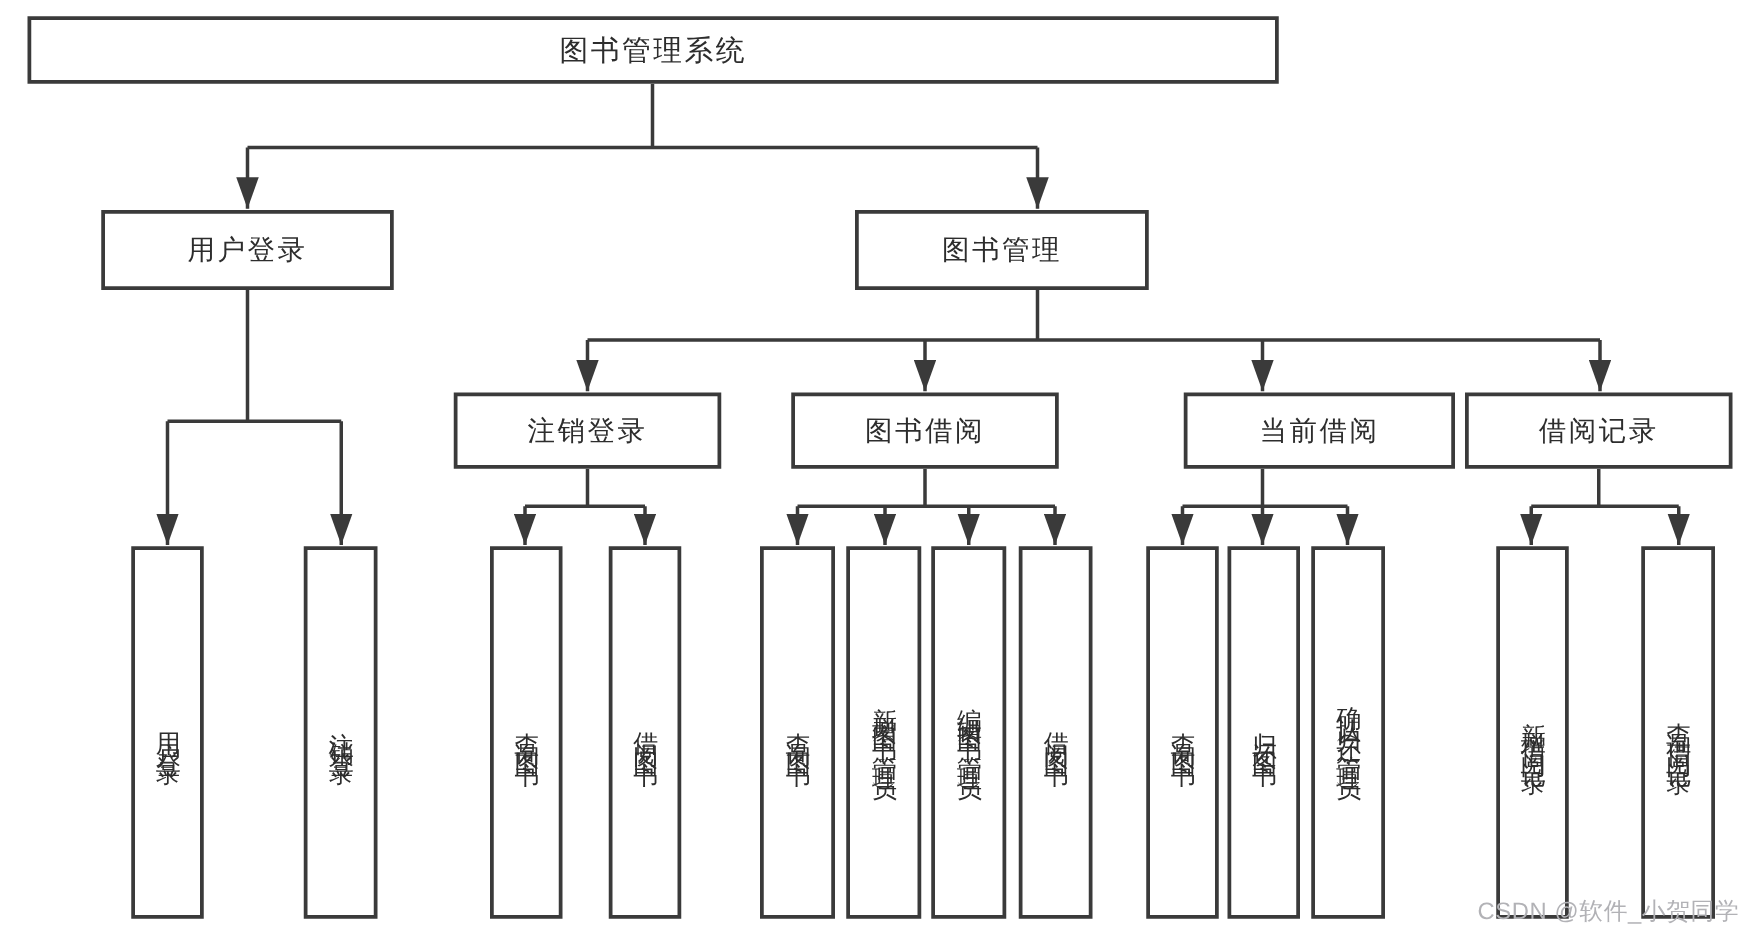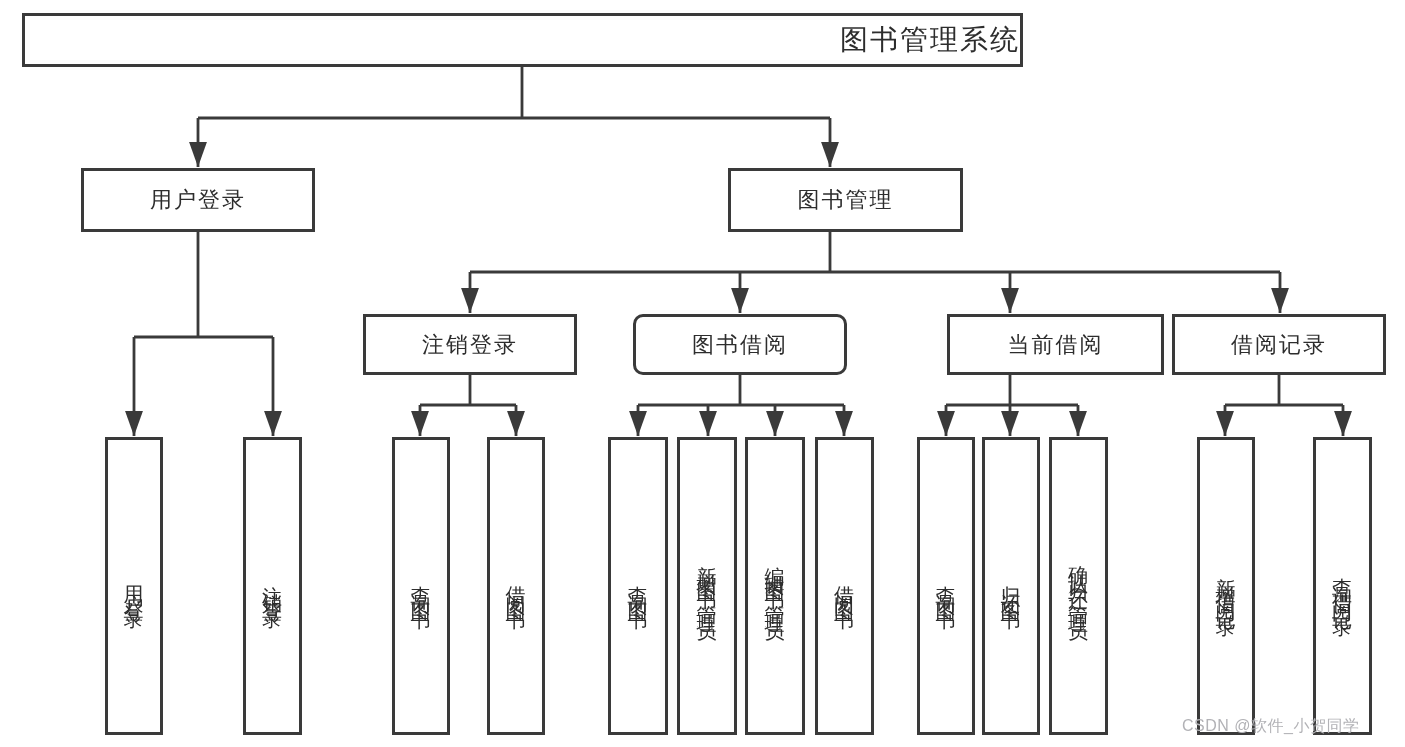--- a/index.html
+++ b/index.html
@@ -21,35 +21,35 @@
     position: absolute;
     box-sizing: border-box;
     border: 3px solid #3a3a3a;
     background: #ffffff;
     display: flex;
     align-items: center;
     justify-content: center;
     text-align: center;
   }
   .hbox { font-size: 22px; letter-spacing: 2px; }
-  .root-box { font-size: 28px; justify-content: flex-end; }
+  .root-box { font-size: 23px; }
   .vbox { font-size: 20px; }
   .vbox .vtext {
     writing-mode: vertical-rl;
     text-orientation: mixed;
     letter-spacing: 8px;
     line-height: 1.0;
     white-space: nowrap;
   }
   .watermark {
     position: absolute;
     left: 1182px;
     top: 716px;
     width: 223px;
-    font-size: 16px;
+    font-size: 19px;
     letter-spacing: 0.5px;
     color: #b2b2b6;
     white-space: nowrap;
     z-index: 5;
   }
 </style>
 </head>
 <body>
 
 <div class="canvas">
@@ -97,28 +97,28 @@
     </g>
   </svg>
 
   <div class="node hbox root-box" style="left:22px; top:13px; width:1001px; height:54px;">
     <span>图书管理系统</span>
   </div>
 
   <div class="node hbox" style="left:81px; top:168px; width:234px; height:64px;">
     <span>用户登录</span>
   </div>
-  <div class="node hbox" style="left:728px; top:168px; width:235px; height:64px;">
+  <div class="node hbox" style="left:684px; top:168px; width:235px; height:64px;">
     <span>图书管理</span>
   </div>
 
   <div class="node hbox" style="left:363px; top:314px; width:214px; height:61px;">
     <span>注销登录</span>
   </div>
-  <div class="node hbox" style="left:633px; top:314px; width:214px; height:61px;border-radius:10px;">
+  <div class="node hbox" style="left:633px; top:314px; width:214px; height:61px;">
     <span>图书借阅</span>
   </div>
   <div class="node hbox" style="left:903px; top:314px; width:217px; height:61px;margin-left:44px;">
     <span>当前借阅</span>
   </div>
   <div class="node hbox" style="left:1172px; top:314px; width:214px; height:61px;">
     <span>借阅记录</span>
   </div>
 
   <div class="node vbox" style="left:105px; top:437px; width:58px; height:298px;">

